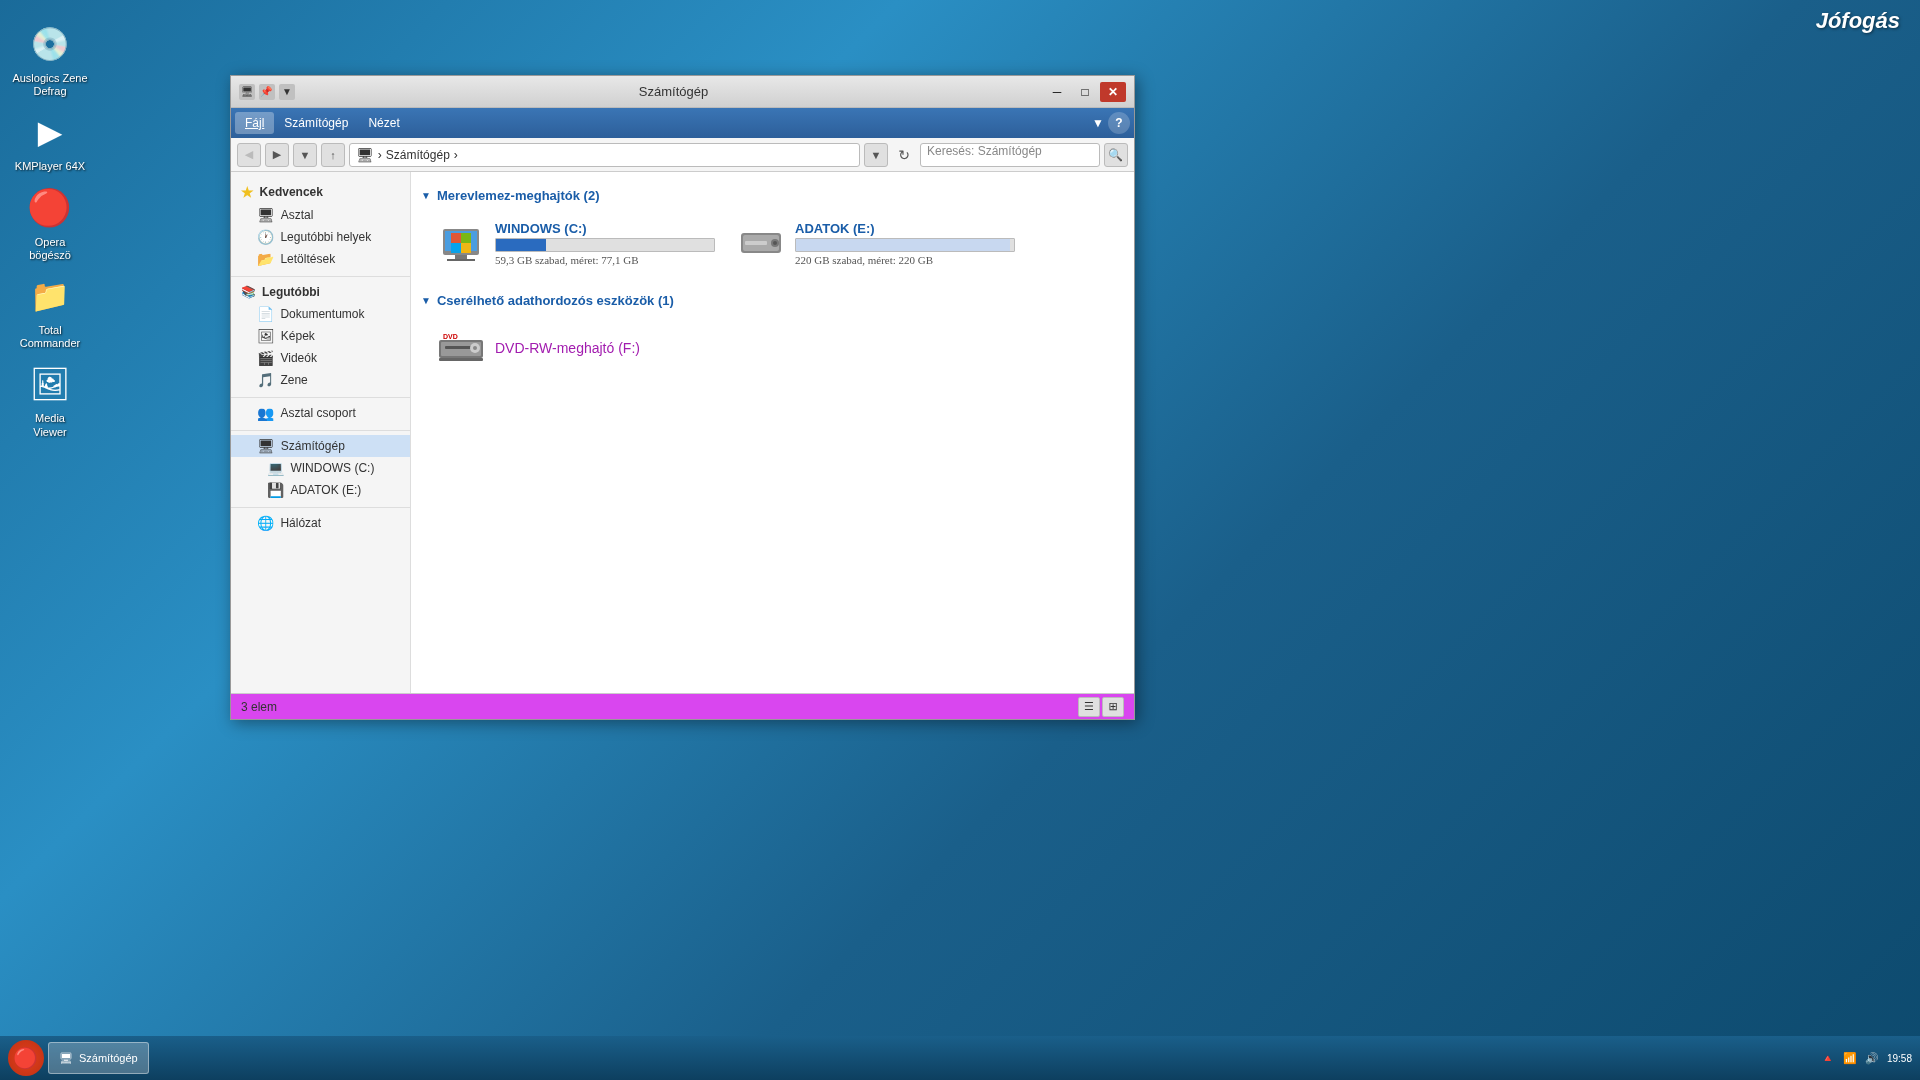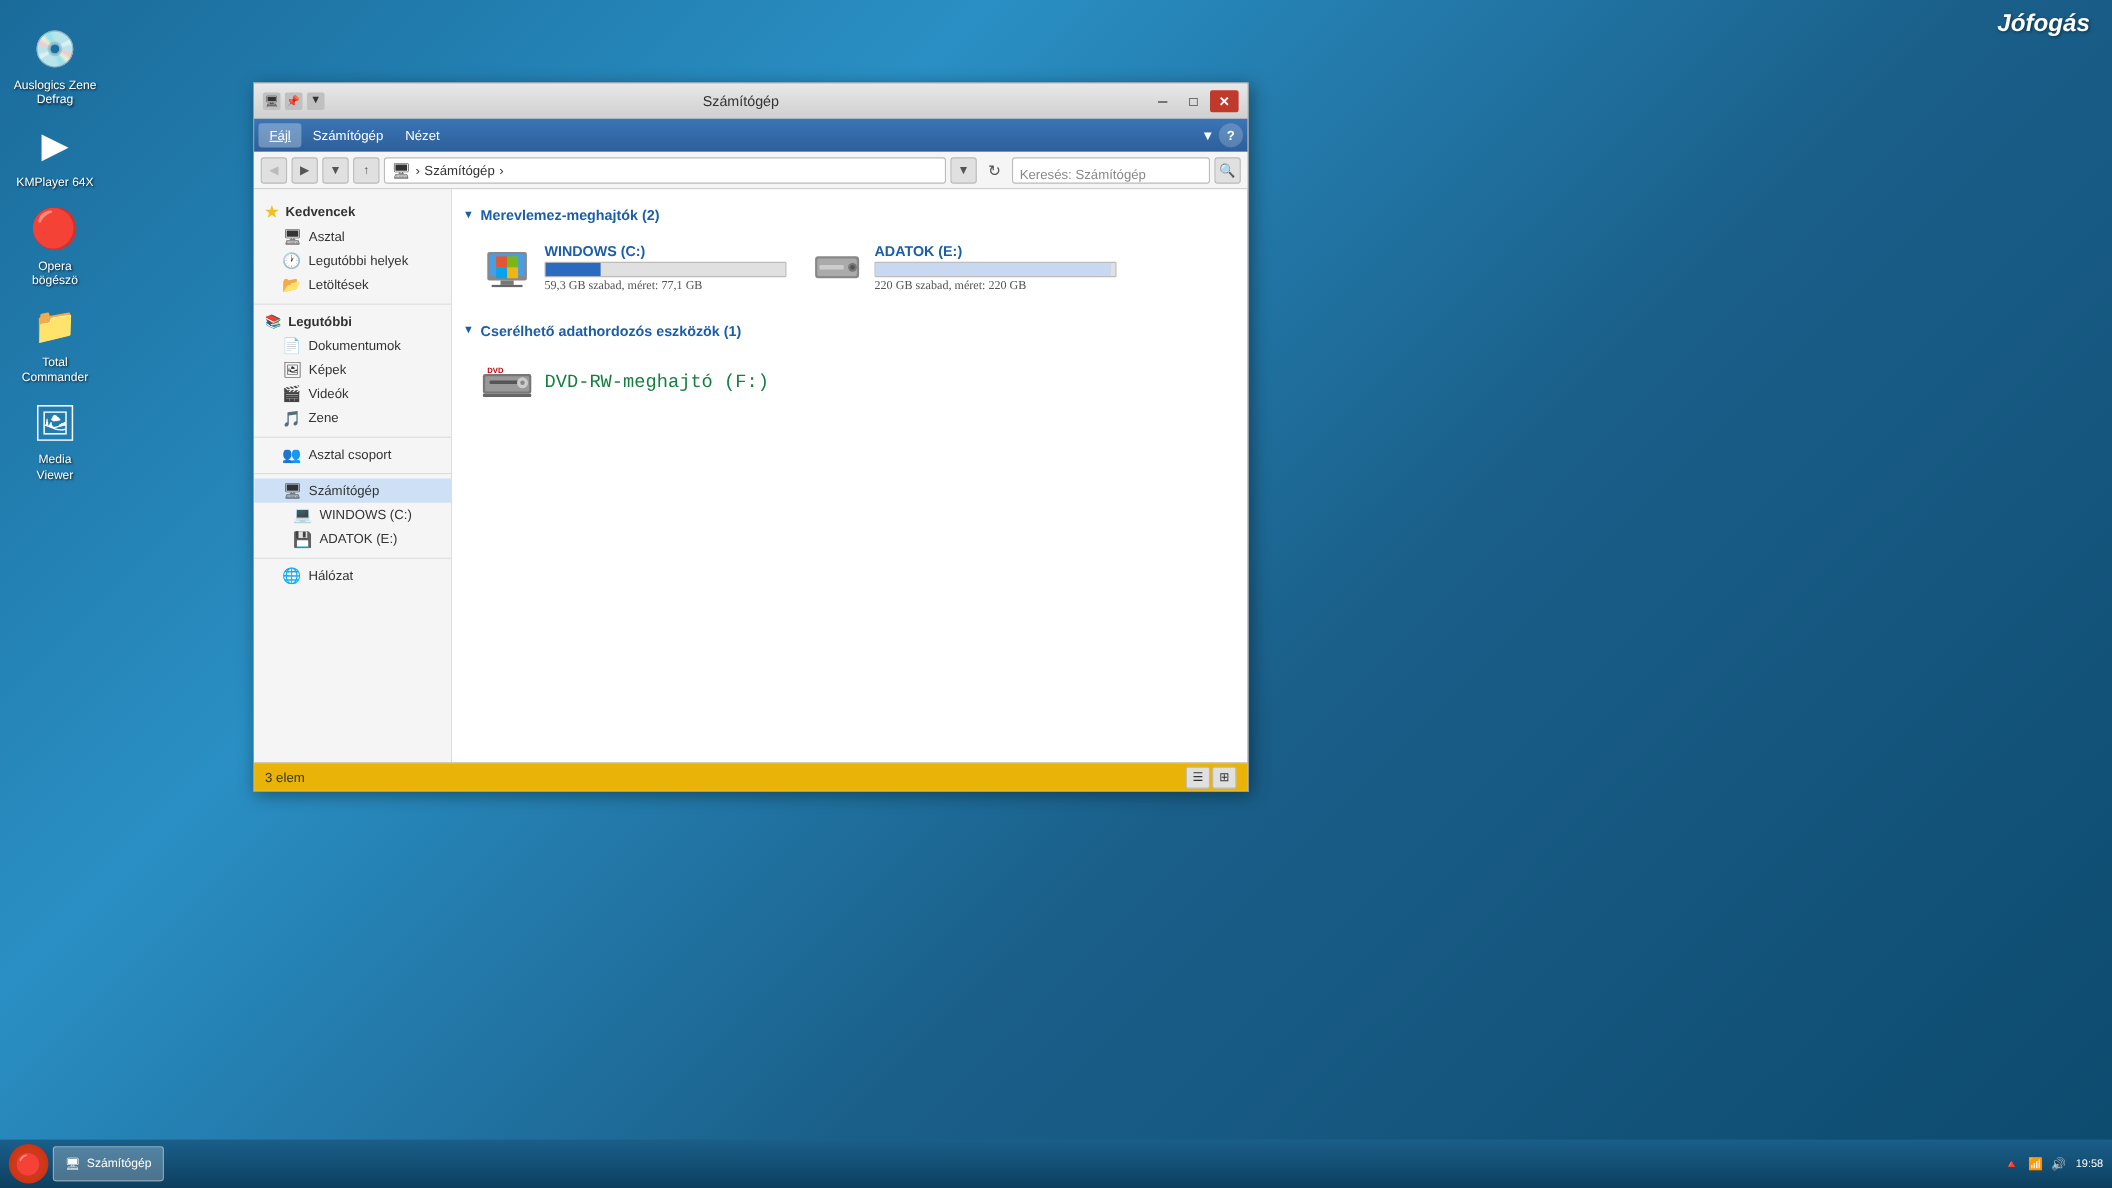--- a/index.html
+++ b/index.html
@@ -225,21 +225,21 @@
       cursor: pointer;
       color: #555;
     }
     .search-box {
       height: 24px;
       width: 180px;
       background: white;
       border: 1px solid #bbb;
       border-radius: 3px;
       display: flex;
-      align-items: flex-end;
+      align-items: flex-start;
       padding: 0 6px;
       font-size: 12px;
       color: #888;
       gap: 4px;
     }
     .search-btn {
       width: 24px;
       height: 24px;
       background: #e0e0e0;
       border: 1px solid #bbb;
@@ -399,29 +399,28 @@
     }
     .dvd-icon {
       width: 48px;
       height: 48px;
       display: flex;
       align-items: center;
       justify-content: center;
       font-size: 30px;
     }
     .dvd-name {
-      font-size: 17px;
-      color: #15803d;
-      font-family: Liberation Mono, monospace;
+      font-size: 14px;
+      color: #a21caf;
     }
 
     
     .status-bar {
       height: 26px;
-      background: #eab308;
+      background: #d946ef;
       border-top: 1px solid #ccc;
       display: flex;
       align-items: center;
       padding: 0 10px;
       font-size: 12px;
       color: #333;
       flex-shrink: 0;
     }
     .status-spacer { flex: 1; }
     .status-view-btns {

